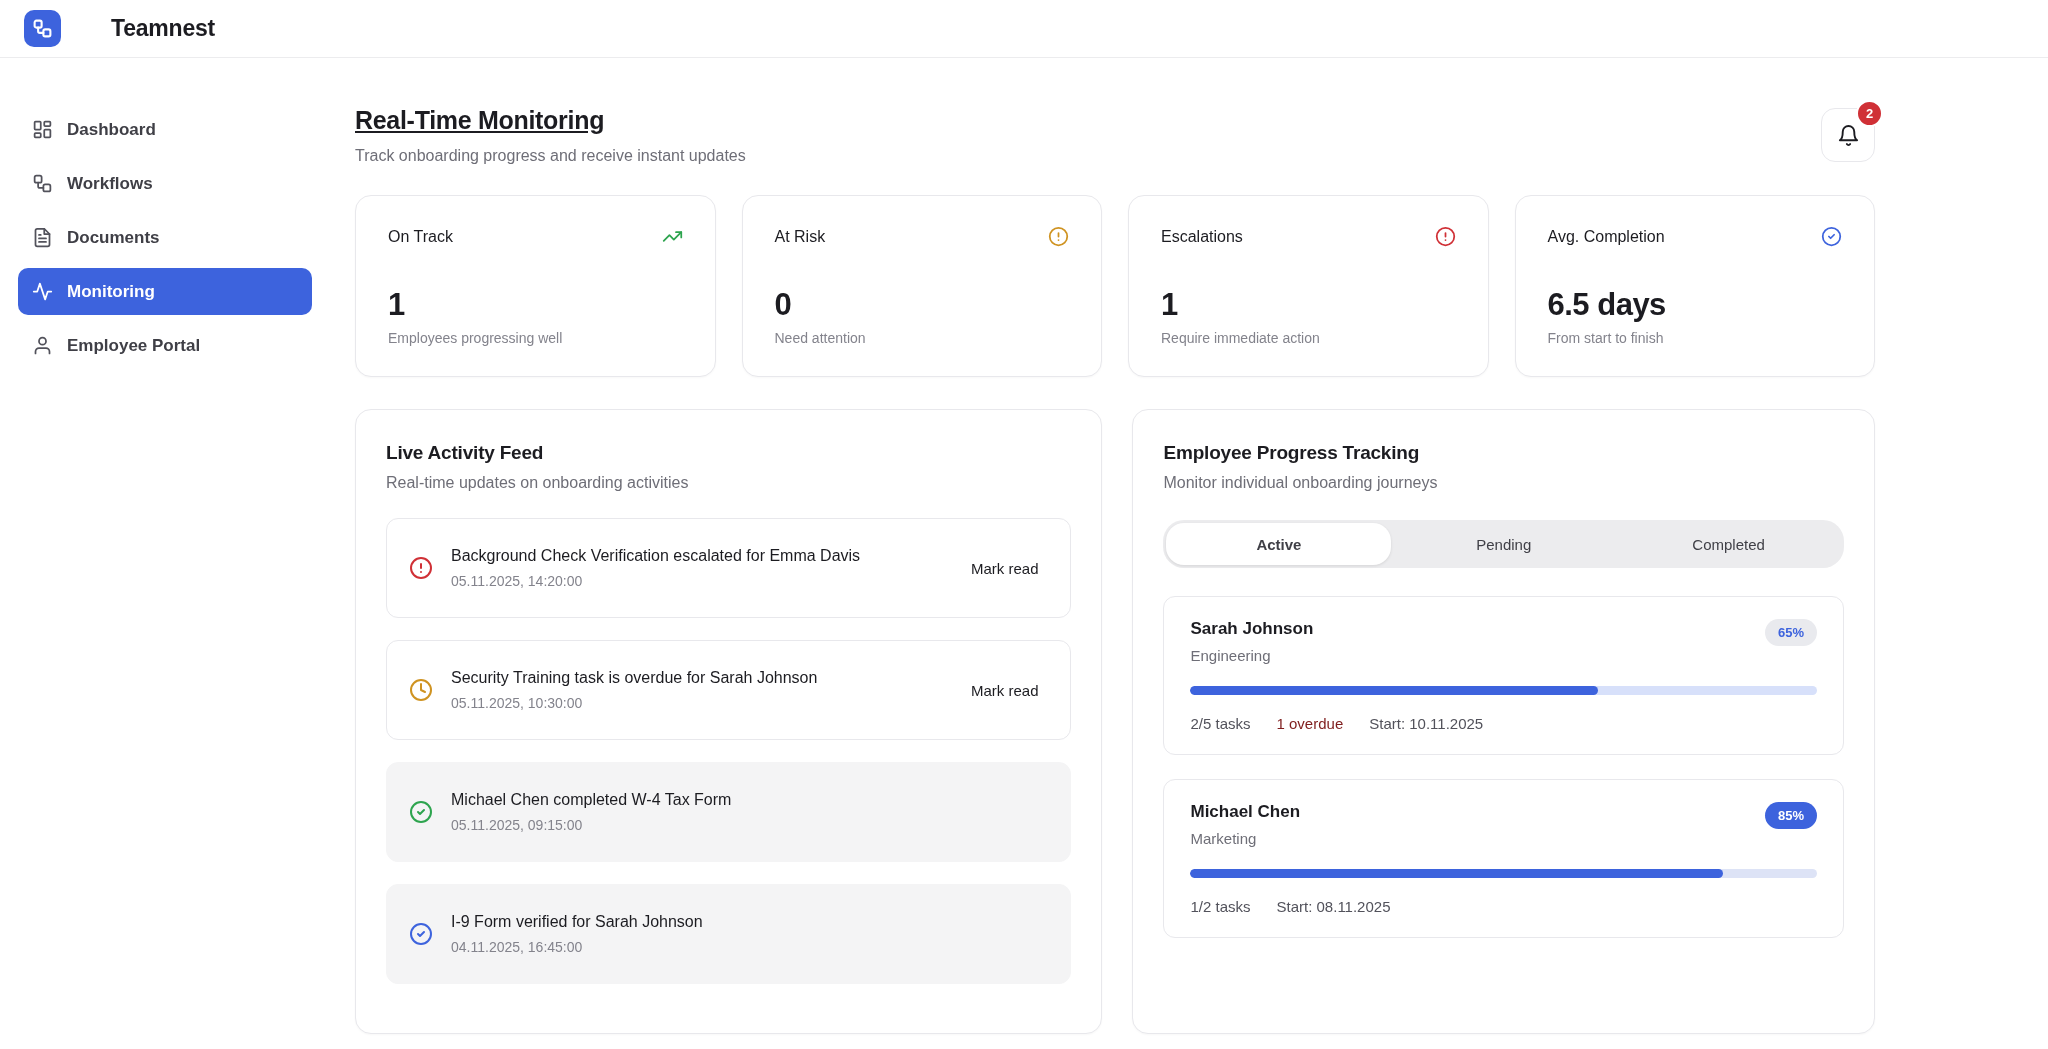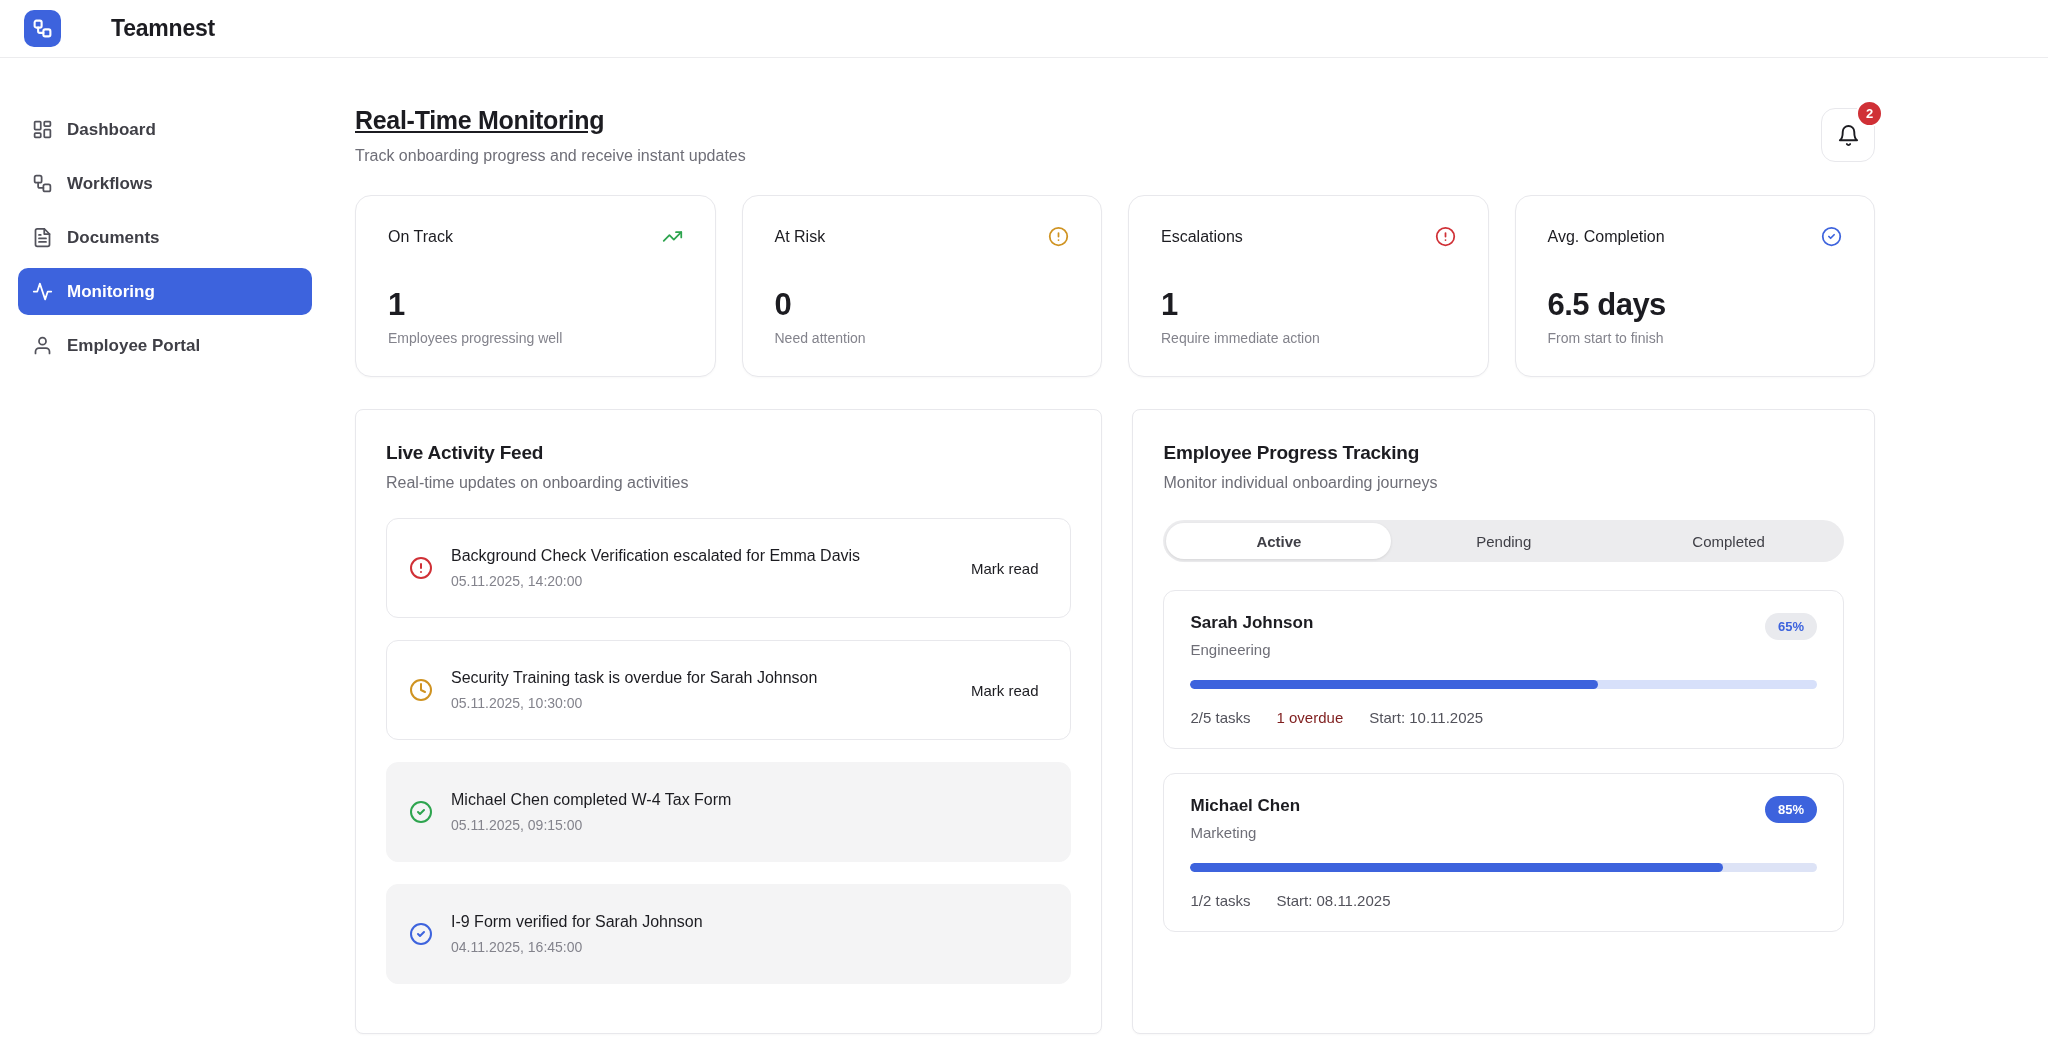--- a/index.html
+++ b/index.html
@@ -57,21 +57,21 @@
     display: flex; flex-direction: column; justify-content: space-between;
     box-shadow: 0 1px 2px rgba(0,0,0,0.03);
   }
   .stat-head { display: flex; justify-content: space-between; align-items: center; }
   .stat-label { font-size: 16px; font-weight: 500; }
   .stat-value { font-size: 31px; font-weight: bold; letter-spacing: -0.5px; }
   .stat-sub { font-size: 14px; color: #83838c; margin-top: 7px; }
 
   .panels-row { display: flex; gap: 30px; margin-top: 32px; }
   .panel {
-    border: 1px solid #e8e8ec; border-radius: 8px; background: #fff;
+    border: 1px solid #e8e8ec; border-radius: 16px; background: #fff;
     box-shadow: 0 1px 2px rgba(0,0,0,0.03); height: 625px; padding: 32px 30px;
   }
   .panel-left { width: 750px; }
   .panel-right { width: 745px; }
   .panel-title { font-size: 19px; font-weight: bold; letter-spacing: -0.2px; }
   .panel-subtitle { font-size: 16px; color: #6e6e77; margin-top: 10px; }
 
   .feed-list { margin-top: 26px; display: flex; flex-direction: column; gap: 22px; }
   .feed-item {
     display: flex; align-items: center; gap: 18px; border-radius: 12px;
@@ -82,21 +82,21 @@
   .feed-icon { flex-shrink: 0; display: flex; }
   .feed-body { flex: 1; }
   .feed-text { font-size: 16px; font-weight: 500; }
   .feed-time { font-size: 14px; color: #83838c; margin-top: 8px; }
   .mark-read-btn {
     background: none; border: none; font-family: inherit; font-size: 15px;
     font-weight: 500; color: #1c1c21; cursor: pointer; padding: 8px 10px;
   }
 
   .tabs {
-    margin-top: 28px; height: 42px; background: #ececee; border-radius: 21px;
+    margin-top: 28px; height: 48px; background: #ececee; border-radius: 21px;
     display: flex; padding: 3px;
   }
   .tab {
     flex: 1; display: flex; align-items: center; justify-content: center;
     font-size: 15px; font-weight: 500; color: #3f3f46; border-radius: 18px;
     cursor: pointer;
   }
   .tab.active { background: #fff; box-shadow: 0 1px 3px rgba(0,0,0,0.1); font-weight: 600; }
 
   .emp-list { margin-top: 28px; display: flex; flex-direction: column; gap: 24px; }

